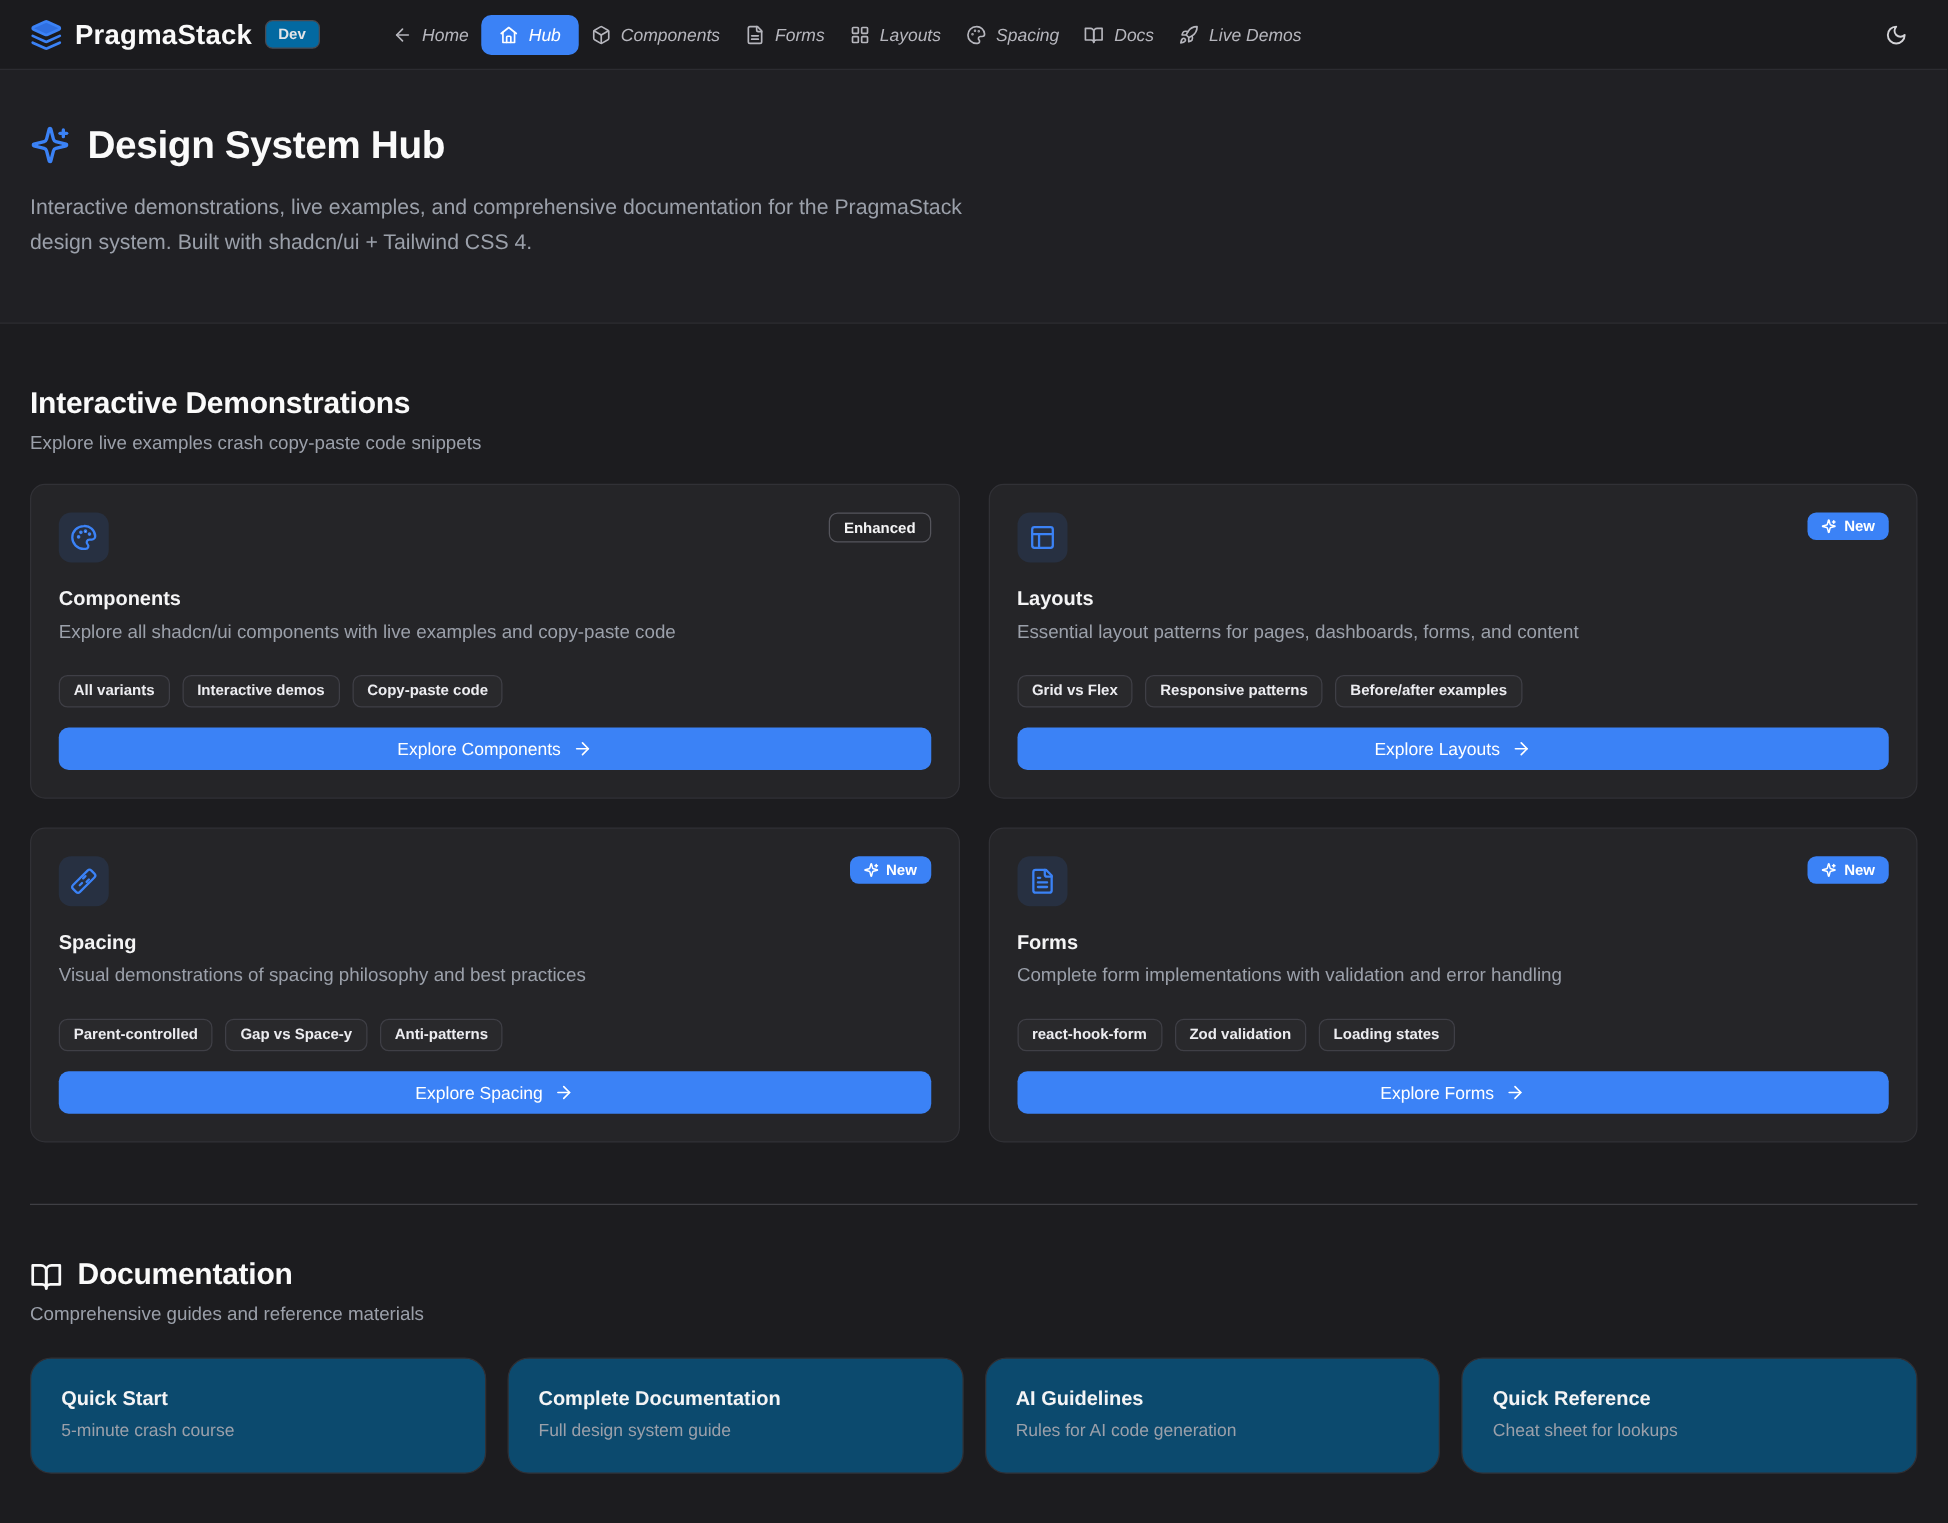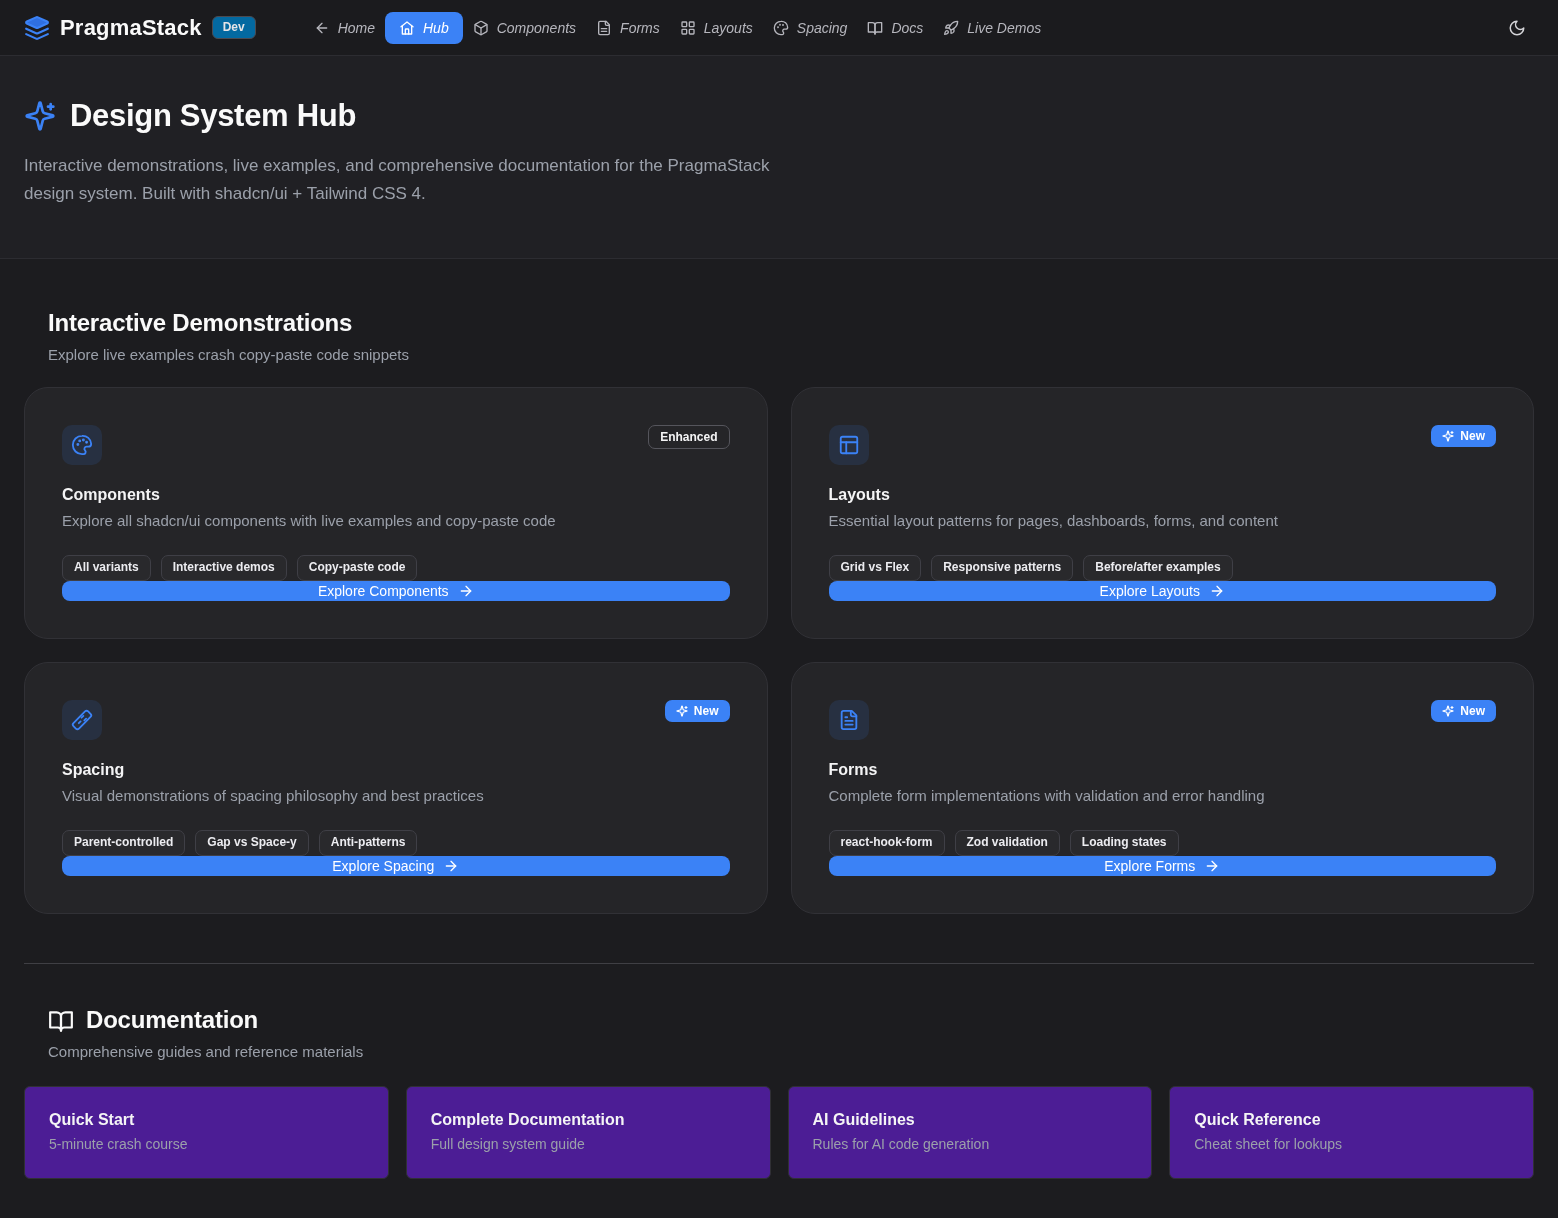--- a/index.html
+++ b/index.html
@@ -40,32 +40,32 @@
     padding:42px 24px 50px;
   }
   .hero-title-row { display:flex; align-items:center; gap:14px; }
   .hero-title { font-size:31px; font-weight:700; color:#fafafa; letter-spacing:-.3px; }
   .hero-sub {
     margin-top:18px; font-size:17px; line-height:1.65; color:#9ba0aa; max-width:760px;
   }
 
   
   .content { padding:0 24px; }
-  .section-head { margin-top:50px;margin-left:24px; }
+  .section-head { margin-top:50px; }
   .section-title { font-size:24px; font-weight:700; color:#fafafa; letter-spacing:-.2px; }
   .section-title-row { display:flex; align-items:flex-end; gap:12px; }
   .section-sub { margin-top:9px; font-size:15px; color:#9ba0aa; }
 
   .demo-grid {
     margin-top:24px;
     display:grid; grid-template-columns:1fr 1fr; gap:23px;
   }
   .card {
-    background:#252528; border:1px solid #313136; border-radius:24px;
-    height:252px; padding:37px; display:flex; flex-direction:column;
+    background:#252528; border:1px solid #313136; border-radius:12px;
+    height:252px; padding:22px; display:flex; flex-direction:column;
   }
   .card-top { display:flex; align-items:flex-start; justify-content:space-between; }
   .icon-tile {
     width:40px; height:40px; border-radius:10px; background:rgba(59,130,246,.12);
     display:flex; align-items:center; justify-content:center;
   }
   .icon-tile svg { stroke:#3b82f6; }
   .badge {
     display:inline-flex; align-items:center; gap:6px;
     font-size:12px; font-weight:700; border-radius:7px; padding:4px 11px; line-height:1.2;
@@ -89,21 +89,21 @@
   }
   .cta-btn svg { stroke:#fff; }
 
   .divider { border:none; border-top:1px solid #3f3f44; margin:49px 0 0; }
 
   .doc-grid {
     margin-top:26px;
     display:grid; grid-template-columns:repeat(4,1fr); gap:17px;
   }
   .doc-card {
-    background:#4c1d95; border:1px solid #303035; border-radius:6px;
+    background:#0c4a6e; border:1px solid #303035; border-radius:17px;
     height:93px; padding:20px 24px; cursor:pointer;
   }
   .doc-title { font-size:16px; font-weight:700; color:#f4f4f5; margin-top:4px; }
   .doc-desc { margin-top:7px; font-size:14px; color:#9ba0aa; }
 </style>
 </head>
 <body>
 
 <header class="topnav">
   <div class="brand-group">

